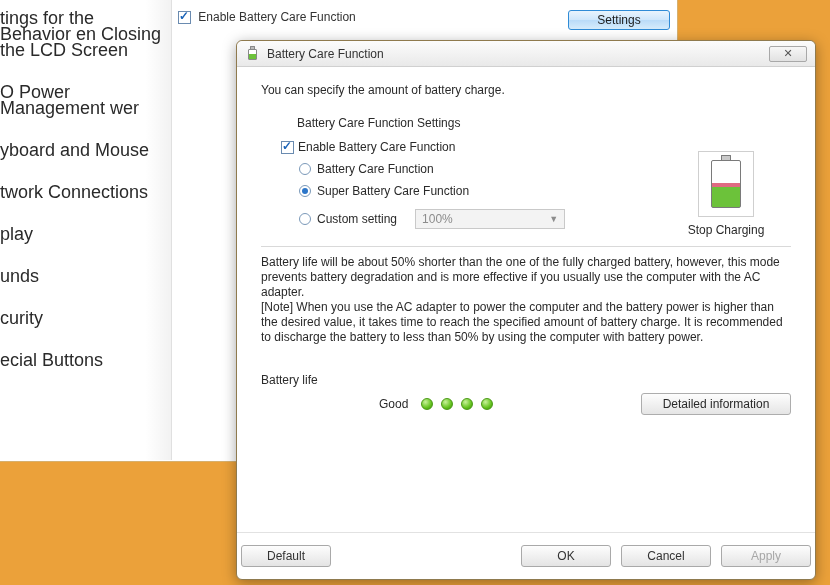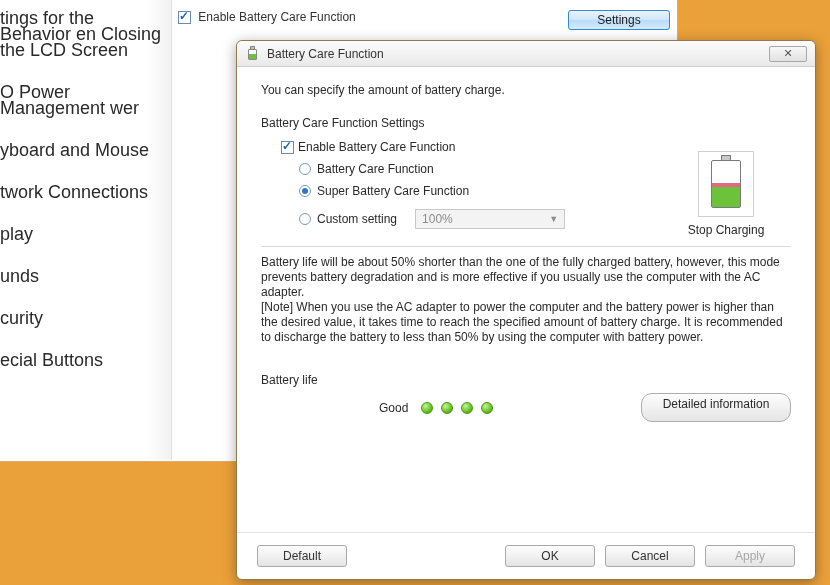--- a/index.html
+++ b/index.html
@@ -128,21 +128,21 @@
     font-size: 11px;
     color: #555;
     cursor: pointer;
   }
   .dialog-body {
     padding: 14px 24px 10px 24px;
     font-size: 12px;
     color: #2a2a2a;
   }
   .intro p { margin: 2px 0; line-height: 15px; }
-  .group-label { margin-top: 18px; margin-bottom: 6px; }
+  .group-label { margin-top: 18px; margin-bottom: 6px; margin-left: 36px; }
   .settings-block {
     padding-left: 20px;
   }
   .row { display: flex; align-items: center; height: 22px; }
   .radio {
     width: 12px; height: 12px;
     border: 1px solid #7b99b9;
     border-radius: 50%;
     background: #fff;
     margin-right: 6px;
@@ -204,35 +204,35 @@
   .life-row { display: flex; align-items: center; margin-top: 6px; padding-left: 118px; }
   .dot {
     width: 12px; height: 12px;
     border-radius: 50%;
     background: radial-gradient(circle at 35% 30%, #c8f29a, #65c31f 60%, #3b8c0f);
     margin: 0 4px;
     border: 1px solid #4a9a16;
   }
   .detail-btn {
     margin-left: auto;
-    width: 150px; height: 29px;
+    width: 150px; height: 22px;
     border: 1px solid #adadad;
-    border-radius: 11px;
+    border-radius: 3px;
     background: linear-gradient(#fdfdfd,#e5e5e5);
     text-align: center;
     line-height: 20px;
     cursor: pointer;
   }
   .button-row {
     position: absolute;
     left: 0; right: 0; bottom: 12px;
     display: flex;
     justify-content: flex-end;
     gap: 10px;
-    padding: 0 20px;
+    padding: 0 4px;
     border-top: 1px solid #e2e2e2;
     padding-top: 12px;
   }
   .btn {
     width: 90px; height: 22px;
     border: 1px solid #a9a9a9;
     border-radius: 3px;
     background: linear-gradient(#fdfdfd,#e4e4e4);
     text-align: center;
     line-height: 20px;

